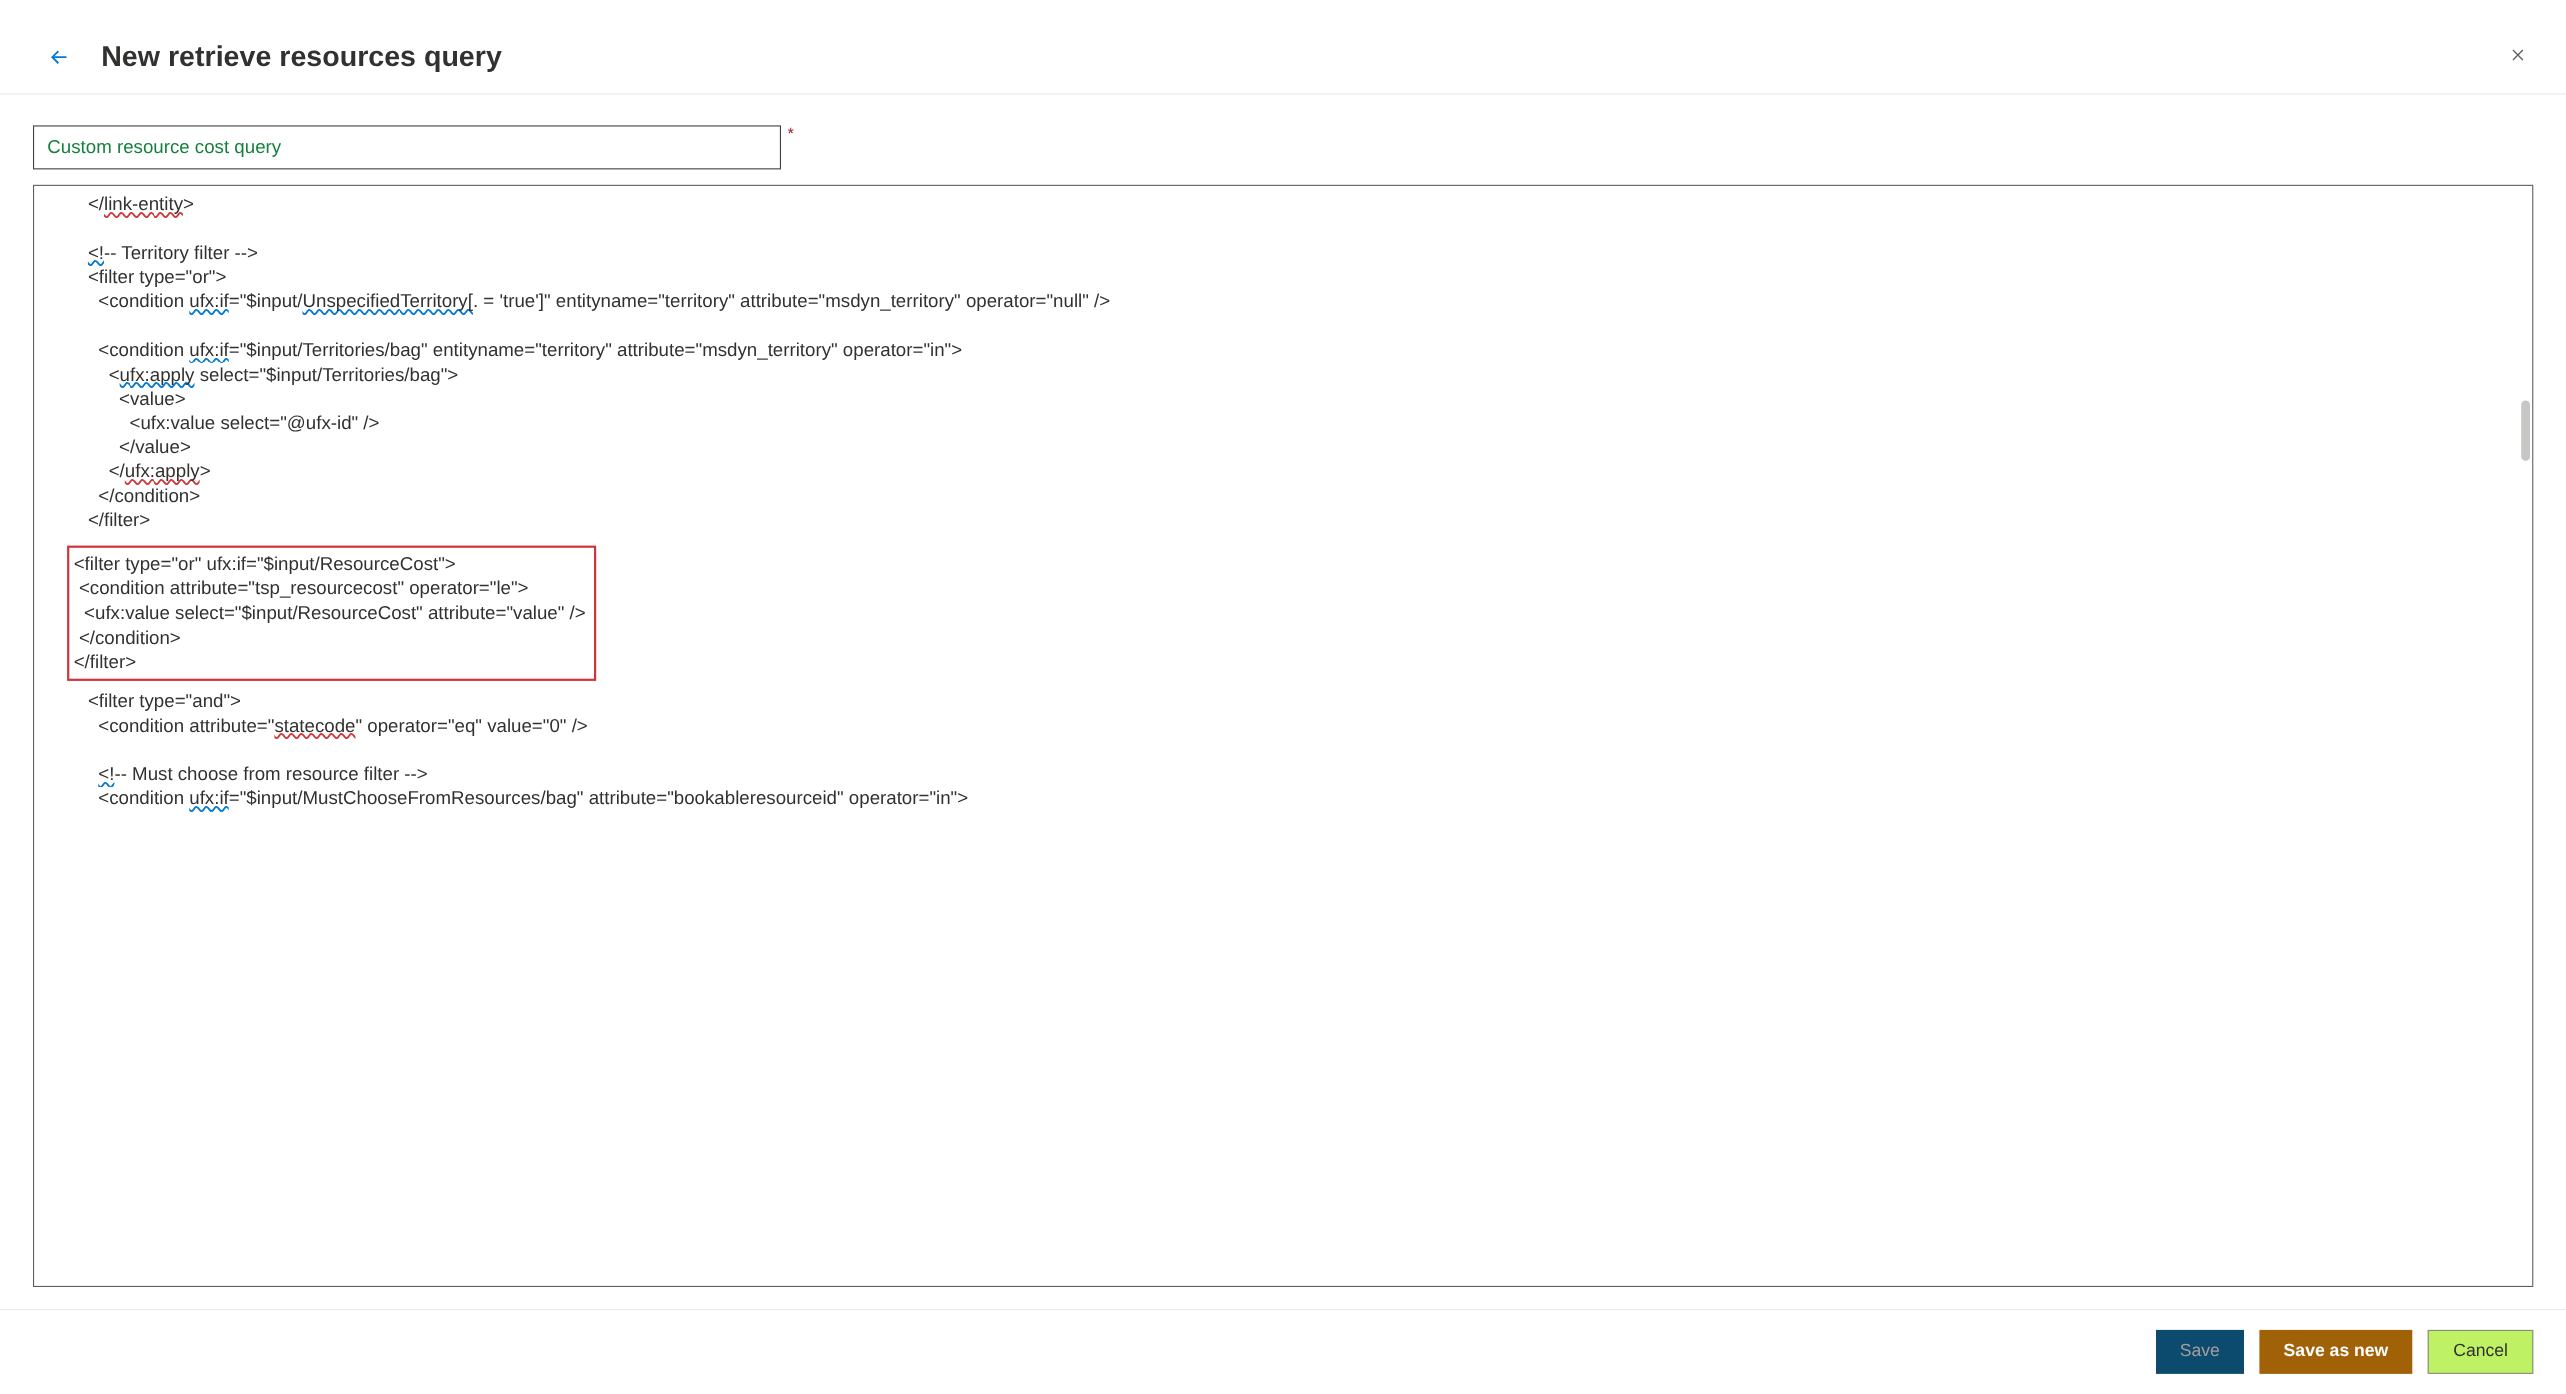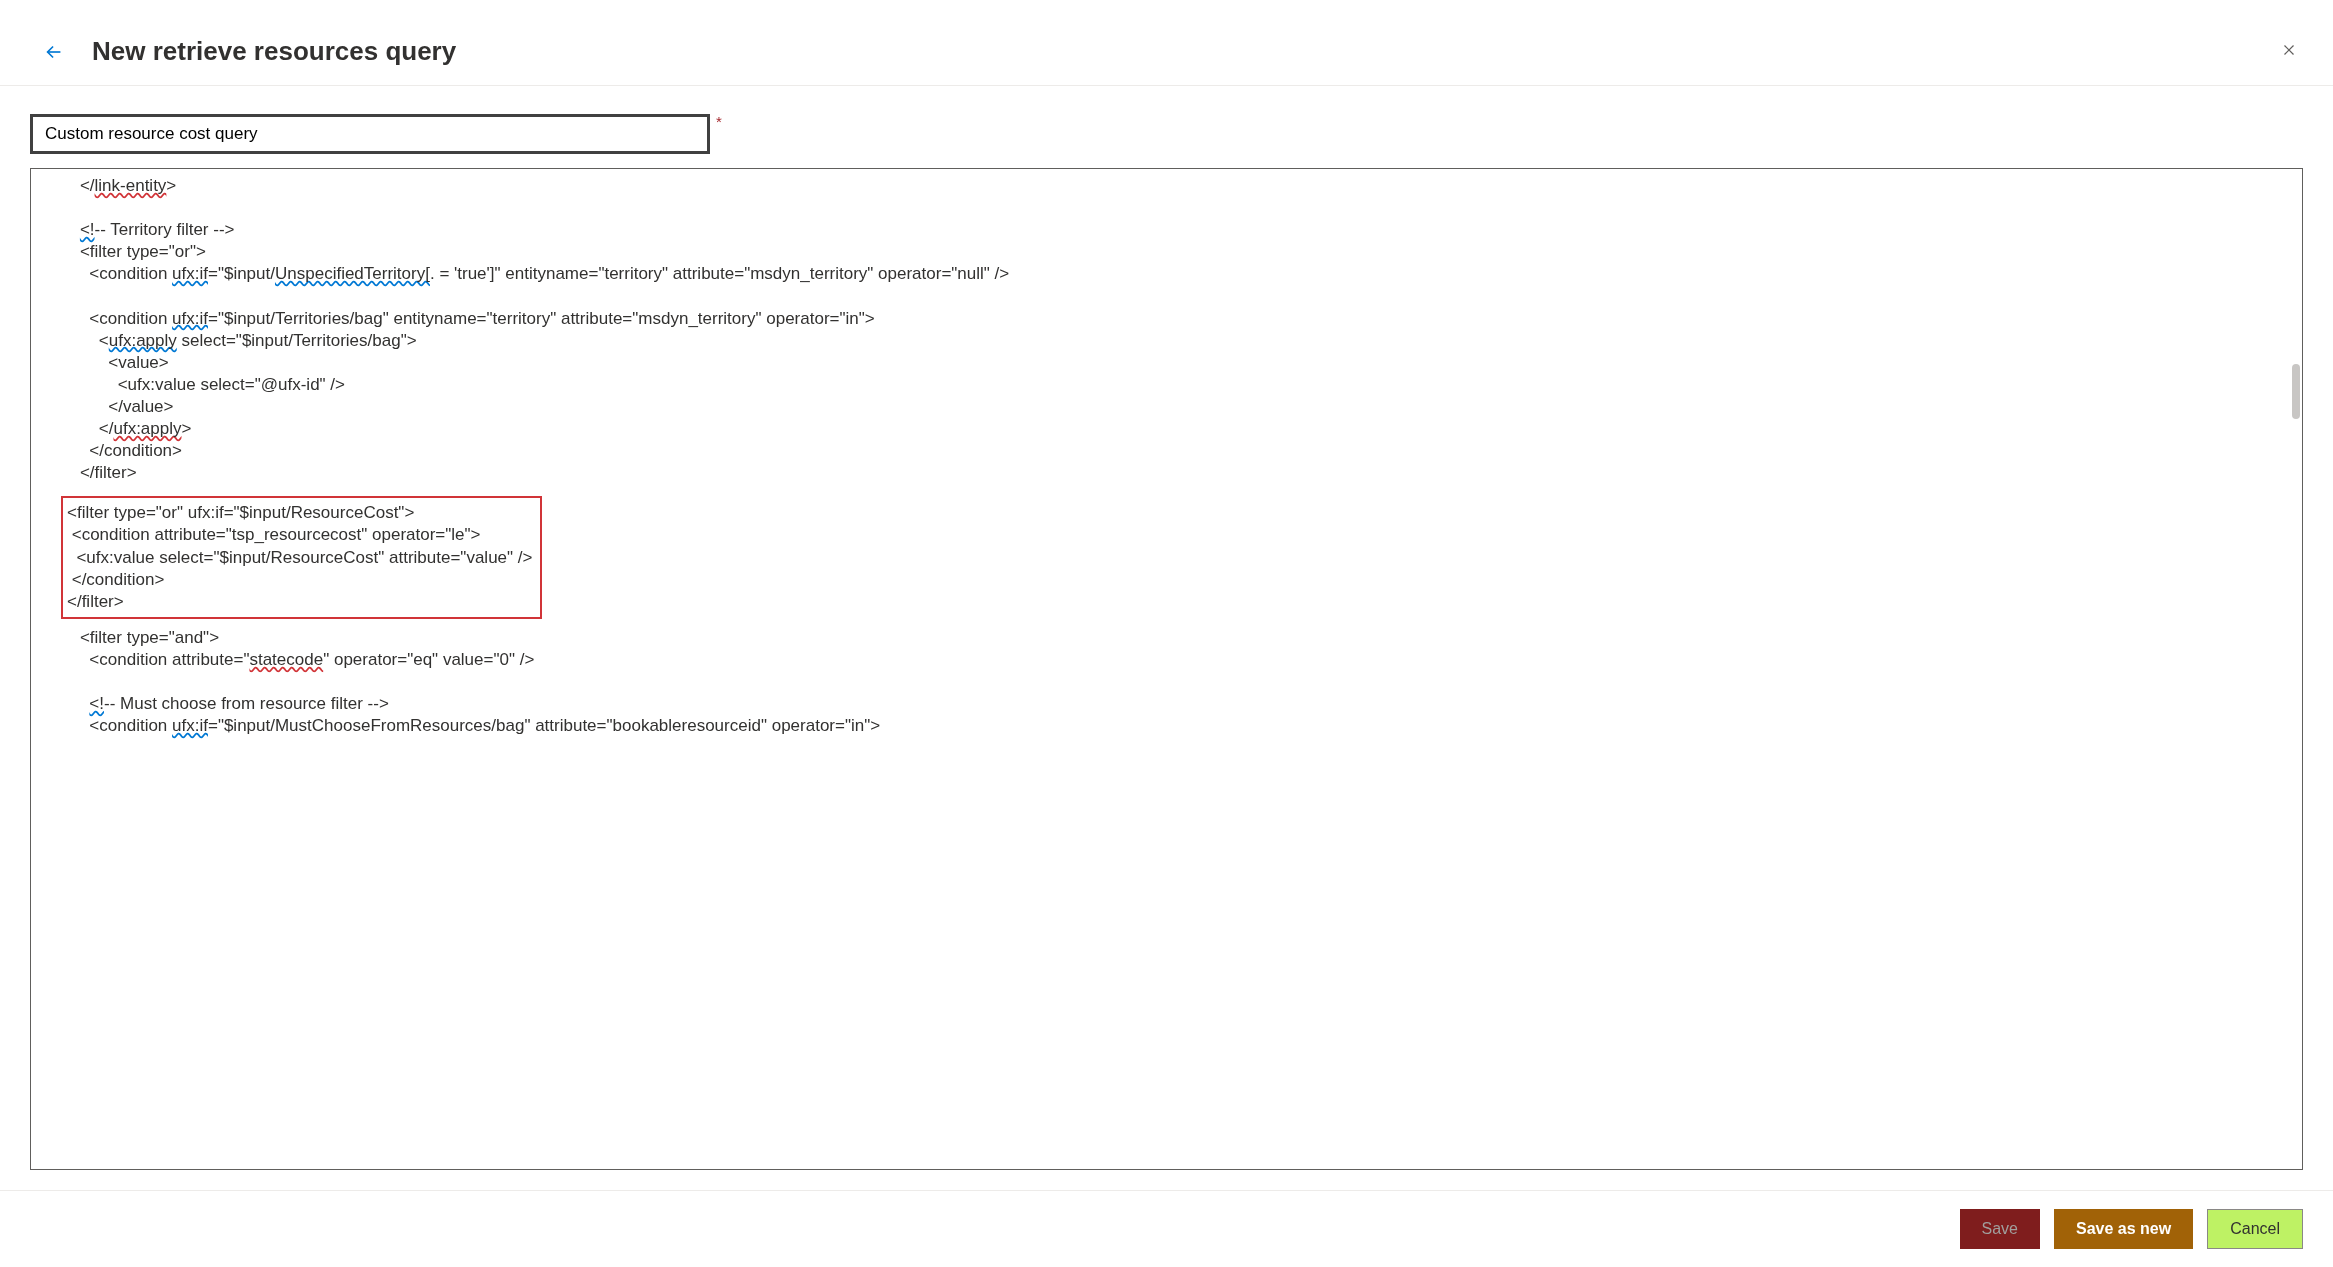--- a/index.html
+++ b/index.html
@@ -58,25 +58,25 @@
   }
   .name-row {
     display: flex;
     align-items: flex-start;
     gap: 6px;
     margin-bottom: 14px;
   }
   .name-input {
     width: 680px;
     height: 40px;
-    border: 3px solid #404040;
+    border: 1px solid #404040;
     padding: 0 12px;
     font-size: 17px;
     font-family: inherit;
-    color: #000000;
+    color: #15803d;
   }
   .required {
     color: #a4262c;
     font-size: 15px;
     line-height: 12px;
     padding-top: 2px;
   }
   .editor-wrap {
     flex: 1;
     border: 1px solid #605e5c;
@@ -131,21 +131,21 @@
     padding: 0 22px;
     font-size: 16px;
     font-family: inherit;
     border: 1px solid transparent;
     cursor: pointer;
     display: inline-flex;
     align-items: center;
     justify-content: center;
   }
   .btn-save {
-    background: #7f1d1d;
+    background: #0c4a6e;
     color: #a19f9d;
     border: none;
     cursor: not-allowed;
   }
   .btn-primary {
     background: #a16207;
     color: #fff;
     border: none;
     font-weight: 600;
   }

